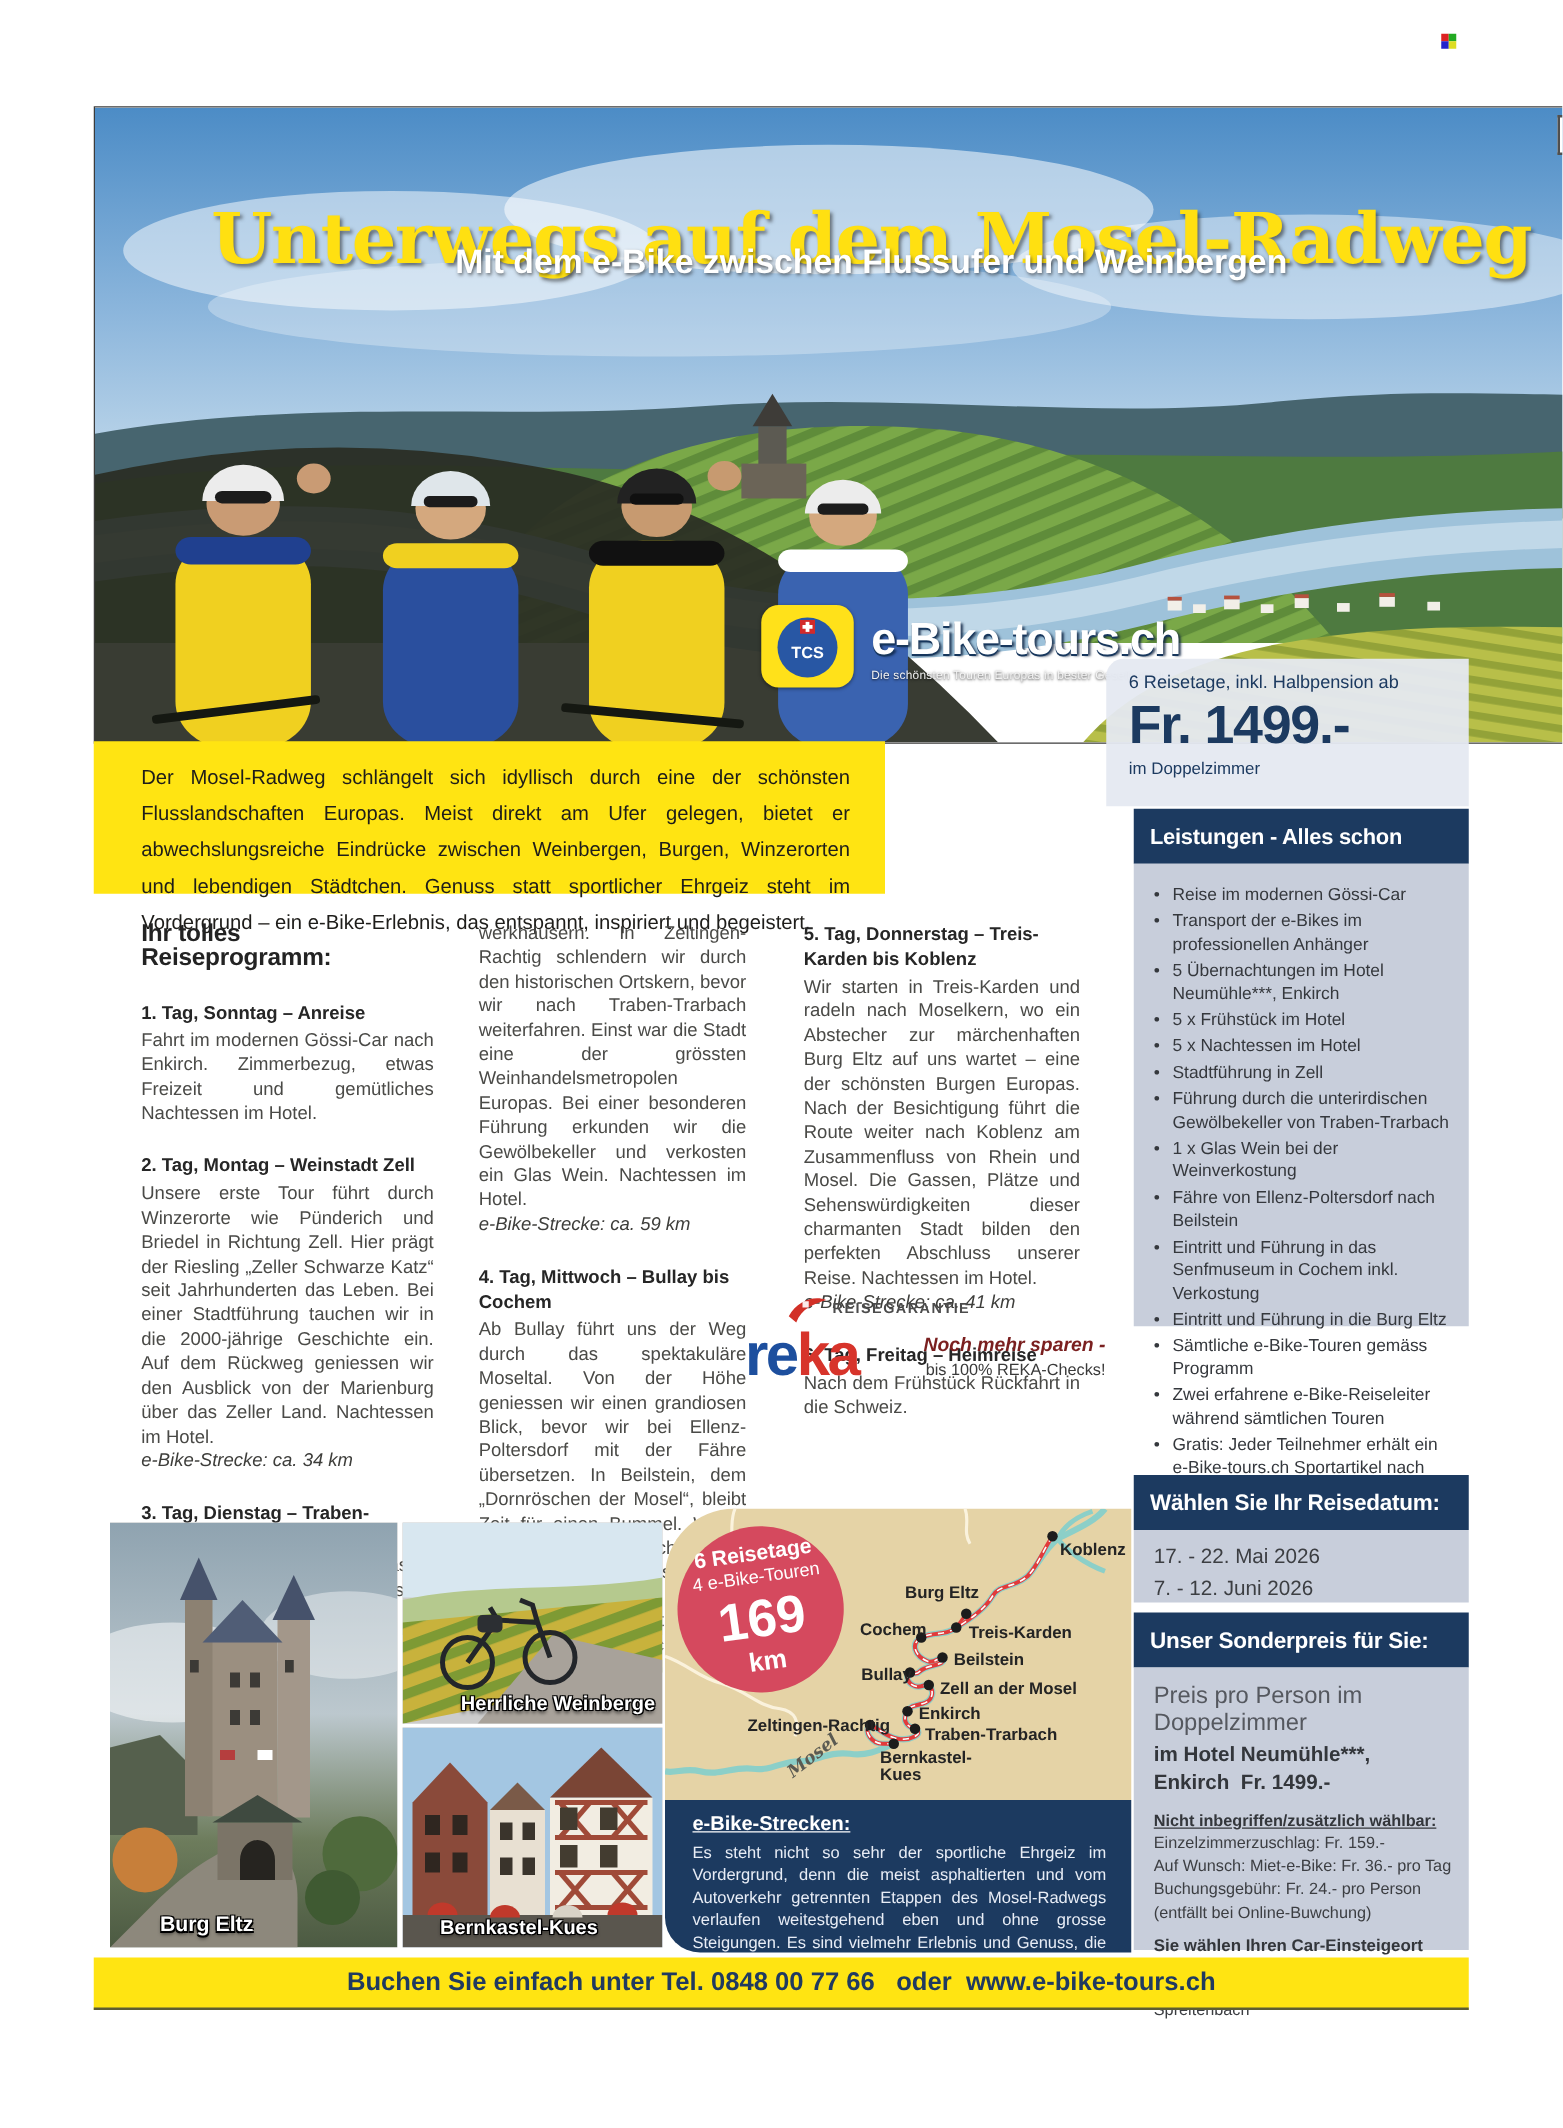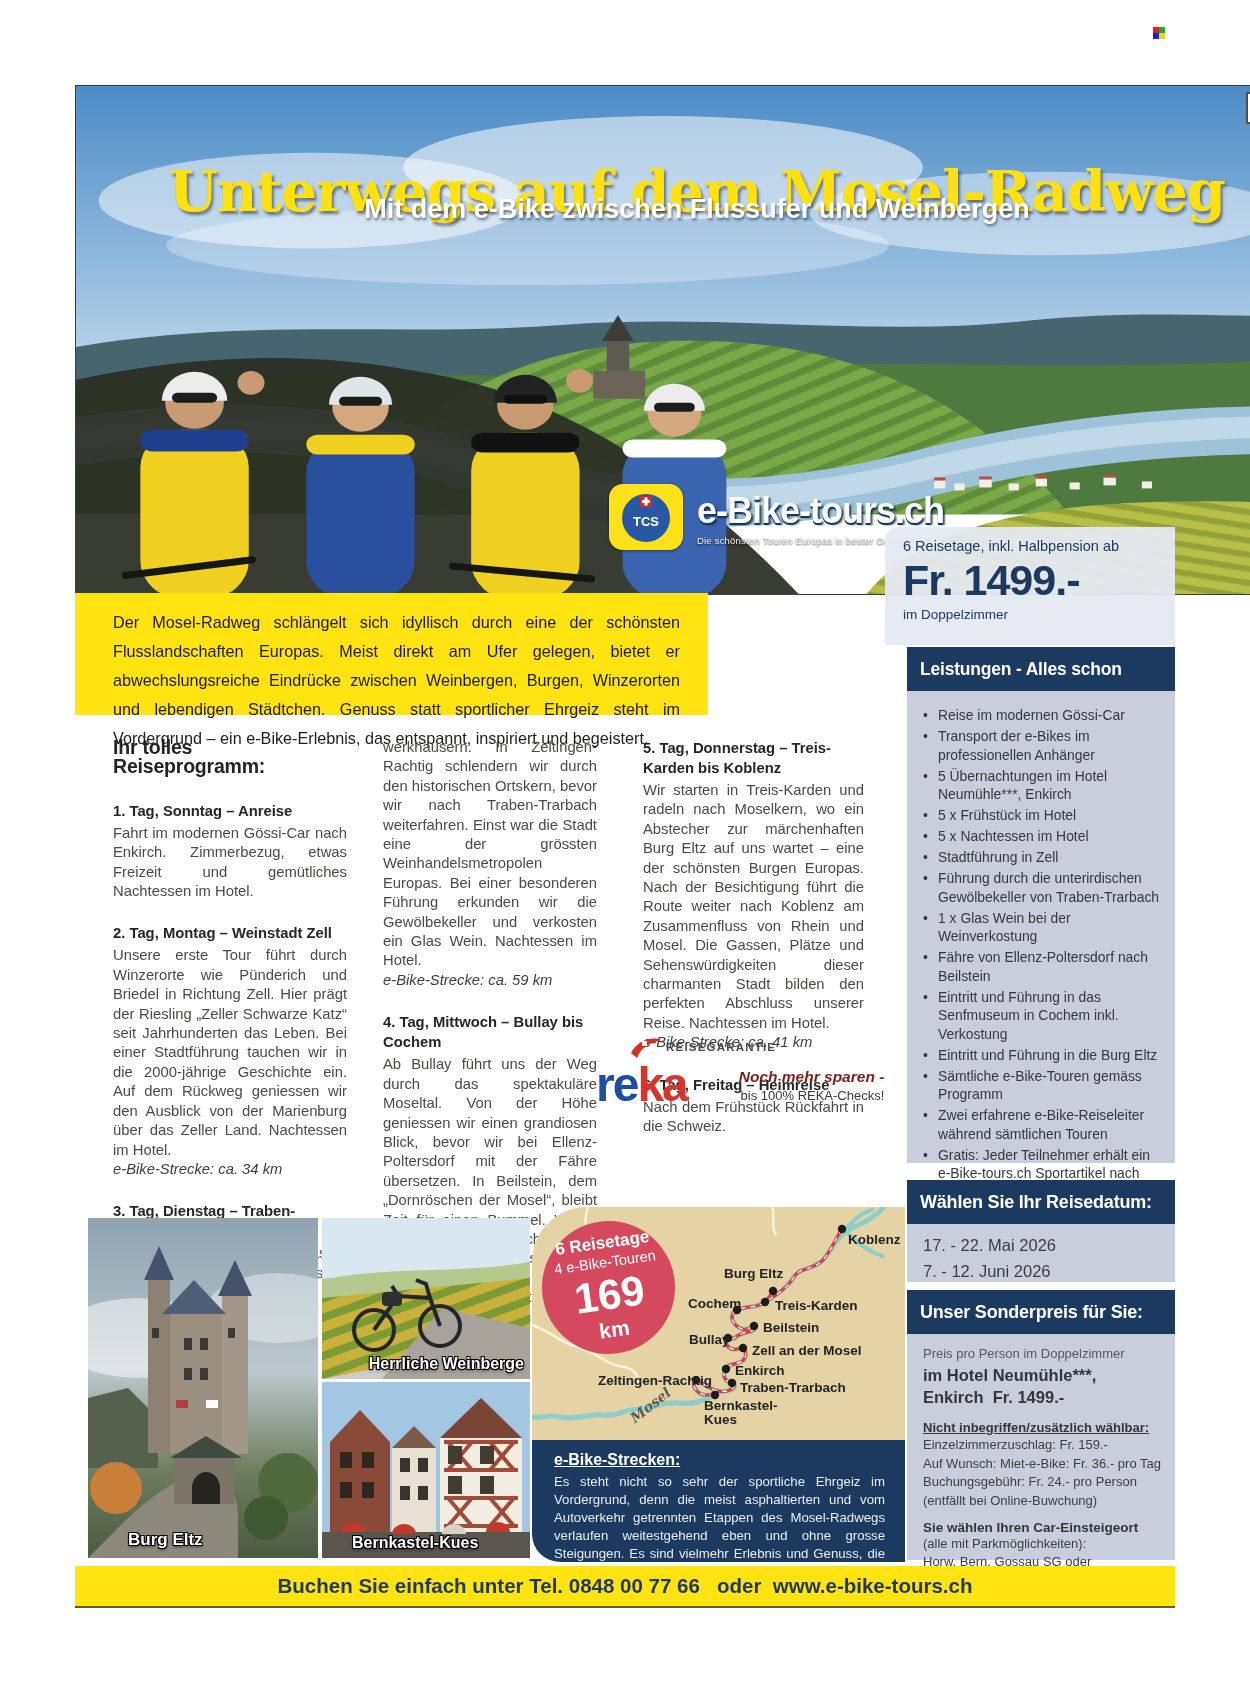--- a/index.html
+++ b/index.html
@@ -92,29 +92,29 @@
   .strecken{left:532px;top:1440px;width:373px;height:122px;background:#1c3a60;border-radius:0 0 0 28px;
      box-sizing:border-box;padding:11px 20px 0 22px;color:#e8edf6;}
   .st-title{font-weight:bold;font-size:16px;color:#fff;text-decoration:underline;margin-bottom:4px;}
   .st-body{font-size:13.2px;line-height:18px;text-align:justify;}
 
   
   .sb-head{left:907px;width:268px;height:44px;background:#1c3a60;color:#fff;font-weight:bold;
      font-size:17.5px;line-height:44px;box-sizing:border-box;padding-left:13px;letter-spacing:-.2px;}
   .sb-panel{left:907px;width:268px;background:#c8cedb;box-sizing:border-box;}
   #leist-head{top:647px;}
-  #leist-panel{top:691px;height:472px;padding:15px 12px 0 14px;}
+  #leist-panel{top:691px;height:370px;padding:15px 12px 0 14px;}
   .leist{list-style:none;margin:0;padding:0;font-size:13.9px;line-height:18.5px;color:#35383d;}
   .leist li{position:relative;padding-left:17px;margin-bottom:2.5px;}
   .leist li::before{content:"•";position:absolute;left:2px;top:0;color:#35383d;}
   #datum-head{top:1180px;font-size:18px;}
   #datum-panel{top:1224px;height:58px;padding:8px 14px 0 16px;font-size:16.5px;line-height:26px;color:#3c3e42;}
   #preis-head{top:1290px;font-size:18px;}
   #preis-panel{top:1334px;height:226px;padding:12px 14px 0 16px;color:#3c3e42;}
-  .sp-intro{font-size:13px;color:#55585f;}
+  .sp-intro{font-size:19px;color:#55585f;}
   .sp-hotel{font-weight:bold;font-size:16.5px;color:#33363b;line-height:22px;margin-top:3px;}
   .sp-extras-t{font-weight:bold;font-size:13px;text-decoration:underline;margin-top:12px;color:#33363b;}
   .sp-extras{font-size:13px;line-height:17.5px;margin-top:1px;}
   .sp-board-t{font-weight:bold;font-size:13.5px;margin-top:11px;color:#33363b;}
   .sp-board{font-size:13px;line-height:17.5px;}
 
   
   .footer{left:75px;top:1566px;width:1100px;height:42px;background:#ffe412;border-bottom:2px solid #5d5c33;
      box-sizing:border-box;text-align:center;font-weight:bold;font-size:20.5px;line-height:40px;color:#203a60;}
 </style>

